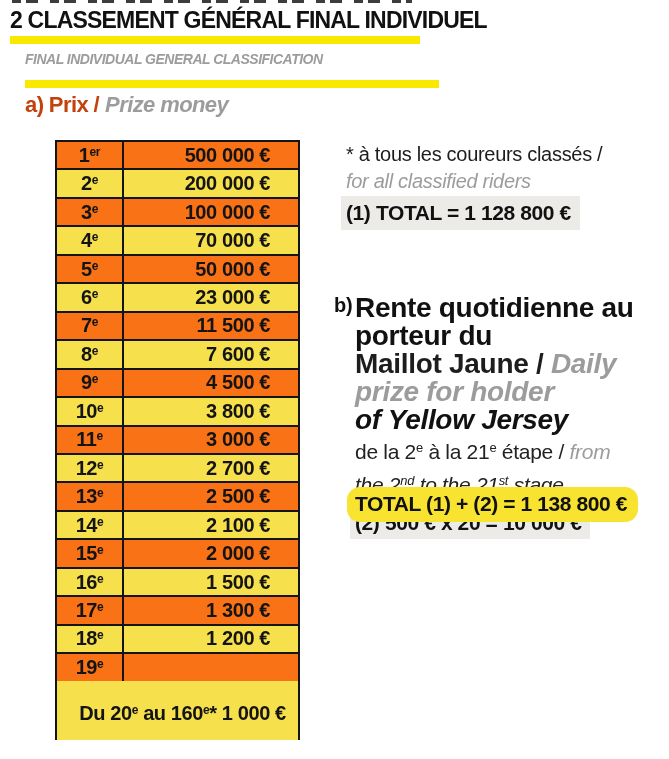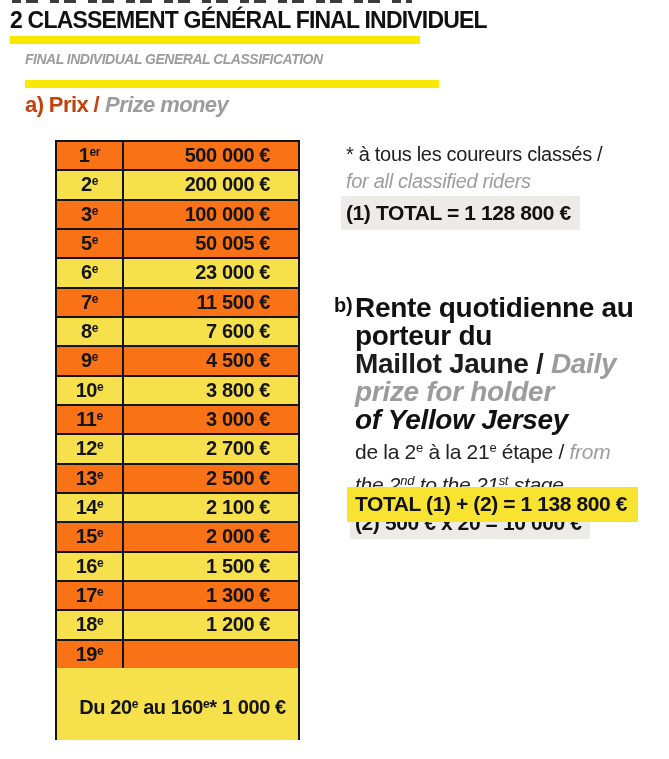--- a/index.html
+++ b/index.html
@@ -47,21 +47,21 @@
   .noteb .b-body { margin-left:21px; }
   .b-bold { font-size:28px; font-weight:800; line-height:28px; color:#111; }
   .b-bold .en-gray { font-weight:800; }
   .b-reg { font-size:21px; font-weight:400; line-height:30px; color:#222; }
   .b-reg .en-gray { font-weight:400; }
   .b-reg sup, .b-reg .sup { font-size:13px; font-weight:400; top:-7px; }
   .noteb .line4 { margin-top:3px; }
   .noteb .hl-gray { margin-top:5px; }
 
   .grand-total { position:absolute; left:347px; top:487px; background:#f7e330; color:#111;
-    font-size:21px; font-weight:800; letter-spacing:-0.4px; padding:5px 11px 6px 8px; white-space:nowrap; }
+    font-size:21px; font-weight:800; letter-spacing:-0.4px; padding:5px 11px 6px 8px; white-space:nowrap;border-radius:13px; }
 </style>
 </head>
 <body>
 
 <div class="page">
 
   <div class="top-crop"></div>
 
   <div class="title">2 CLASSEMENT GÉNÉRAL FINAL INDIVIDUEL</div>
   <div class="bar1"></div>
@@ -89,26 +89,32 @@
       <div class="t-value">200 000 €</div>
     </div>
 
     <div class="t-row">
       <div class="t-rank">
             <span><span class="rank-base">3</span><span class="sup rank-sup">e</span></span>
           </div>
       <div class="t-value">100 000 €</div>
     </div>
 
+    <div class="t-row hl">
+      <div class="t-rank">
+            <span><span class="rank-base">4</span><span class="sup rank-sup">e</span></span>
+          </div>
+      <div class="t-value">70 000 €</div>
+    </div>
 
     <div class="t-row">
       <div class="t-rank">
             <span><span class="rank-base">5</span><span class="sup rank-sup">e</span></span>
           </div>
-      <div class="t-value">50 005 €</div>
+      <div class="t-value">50 000 €</div>
     </div>
 
     <div class="t-row hl">
       <div class="t-rank">
             <span><span class="rank-base">6</span><span class="sup rank-sup">e</span></span>
           </div>
       <div class="t-value">23 000 €</div>
     </div>
 
     <div class="t-row">

